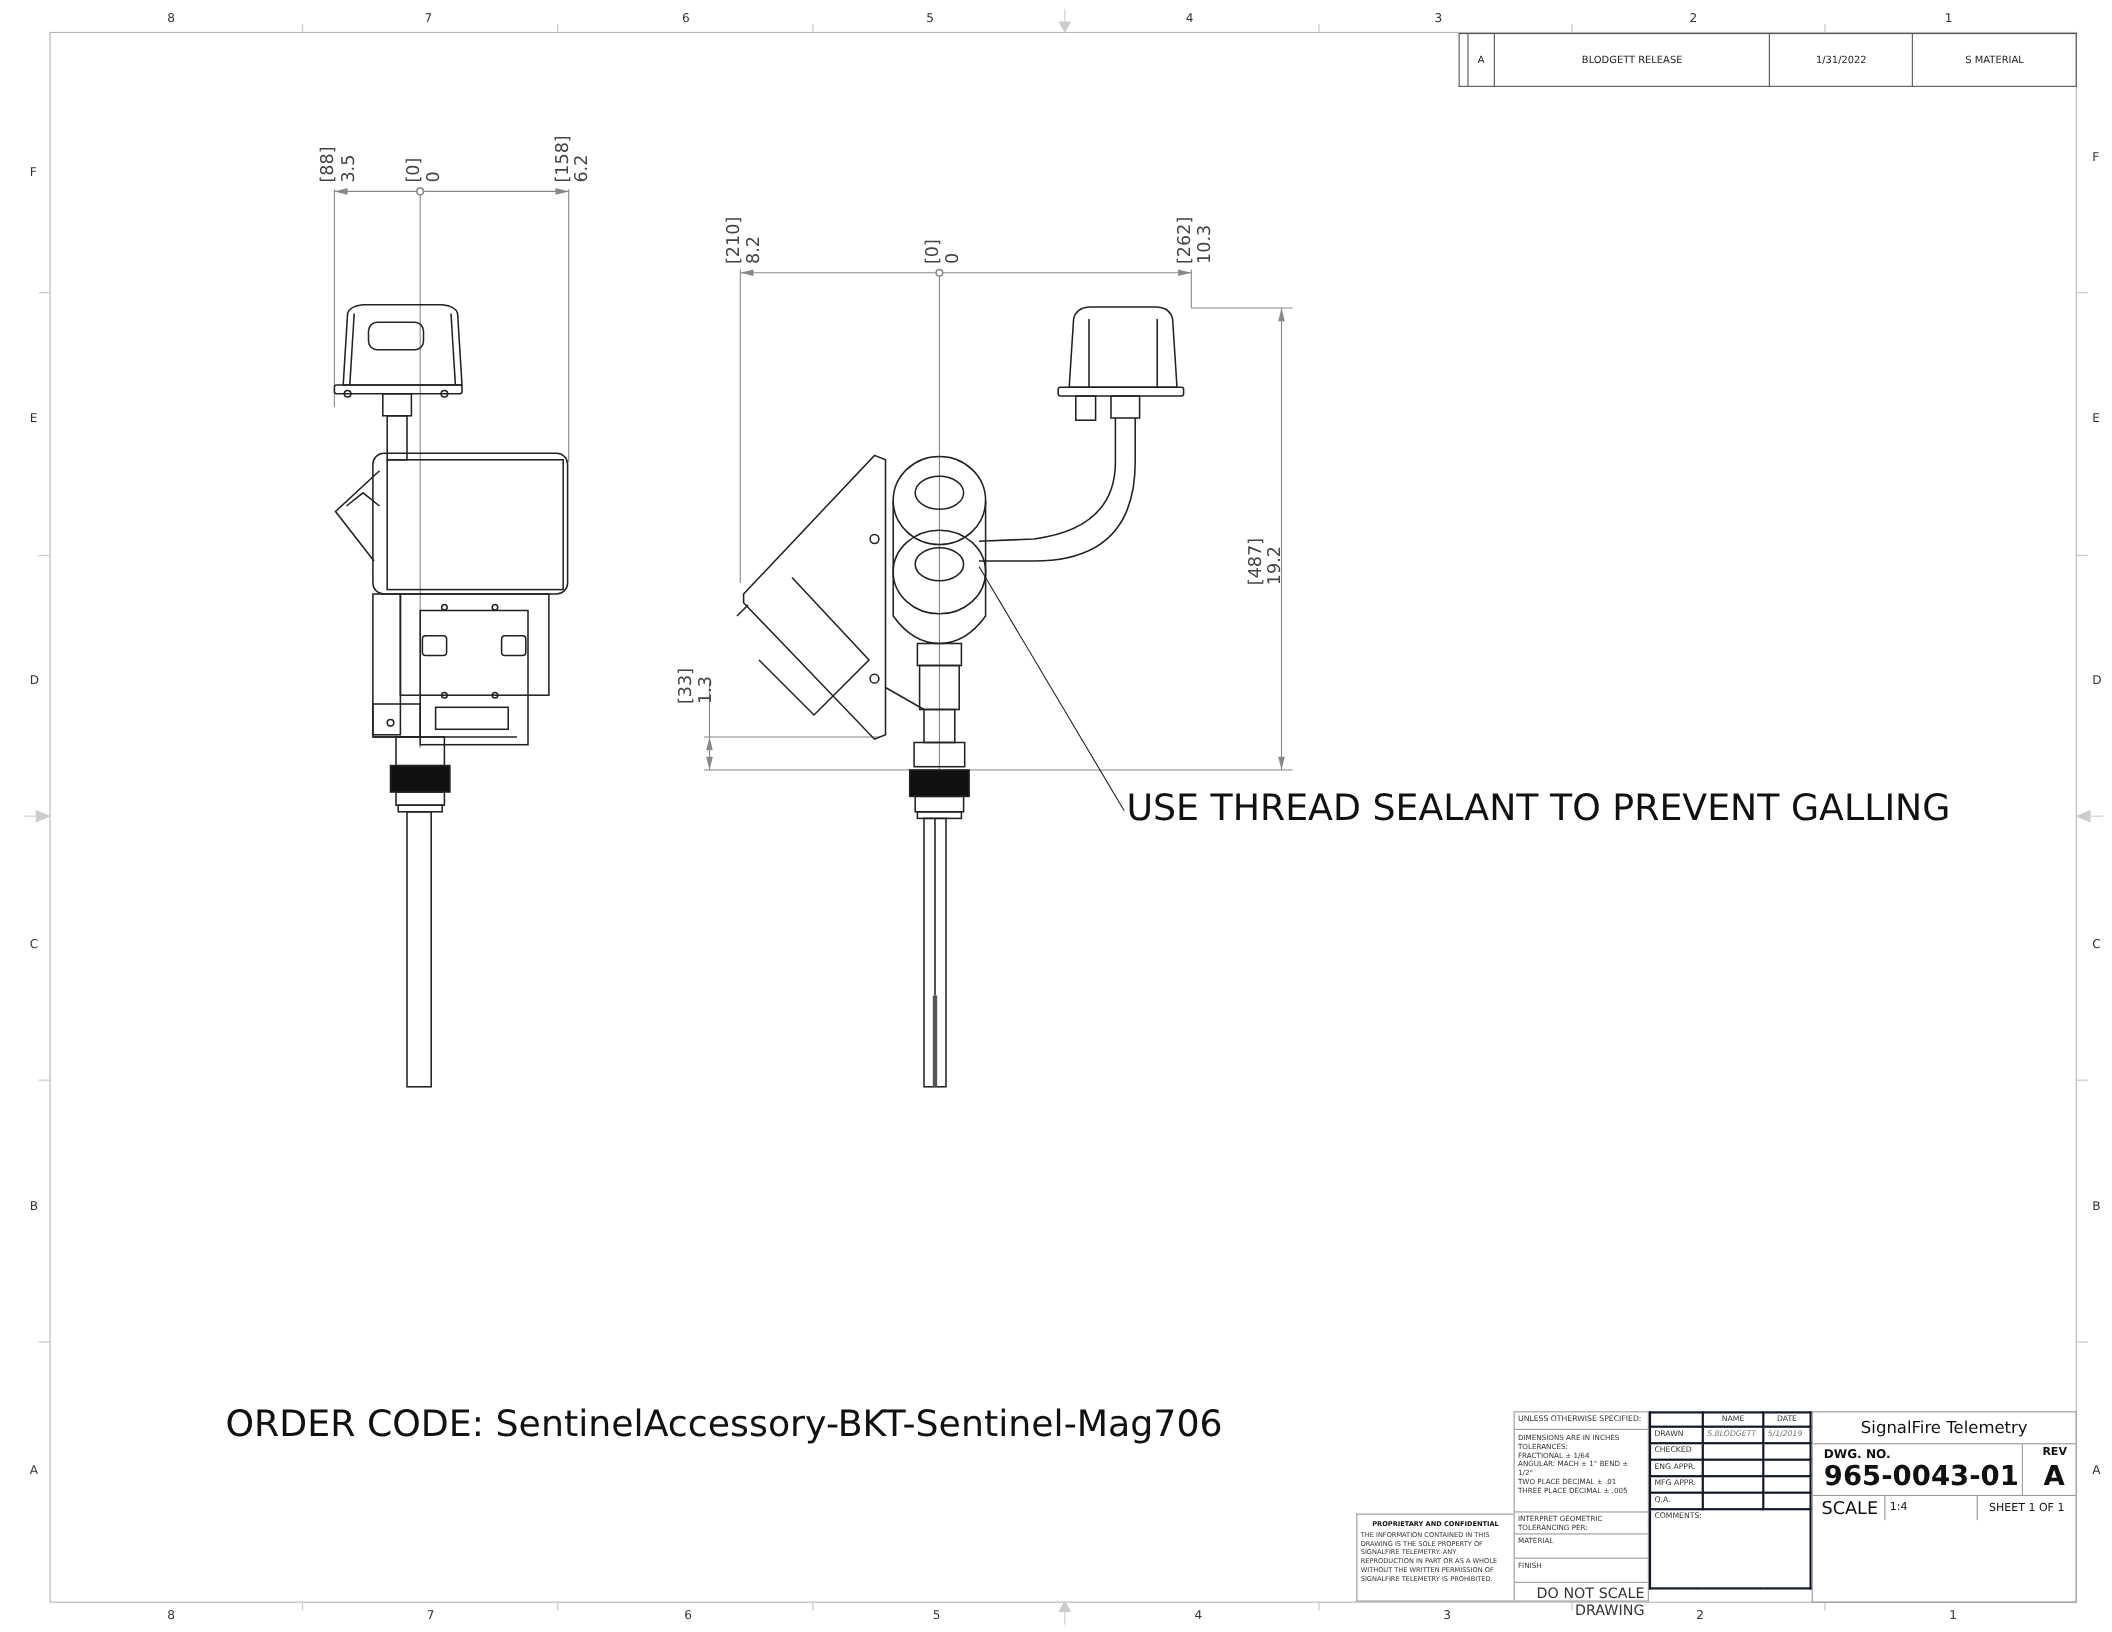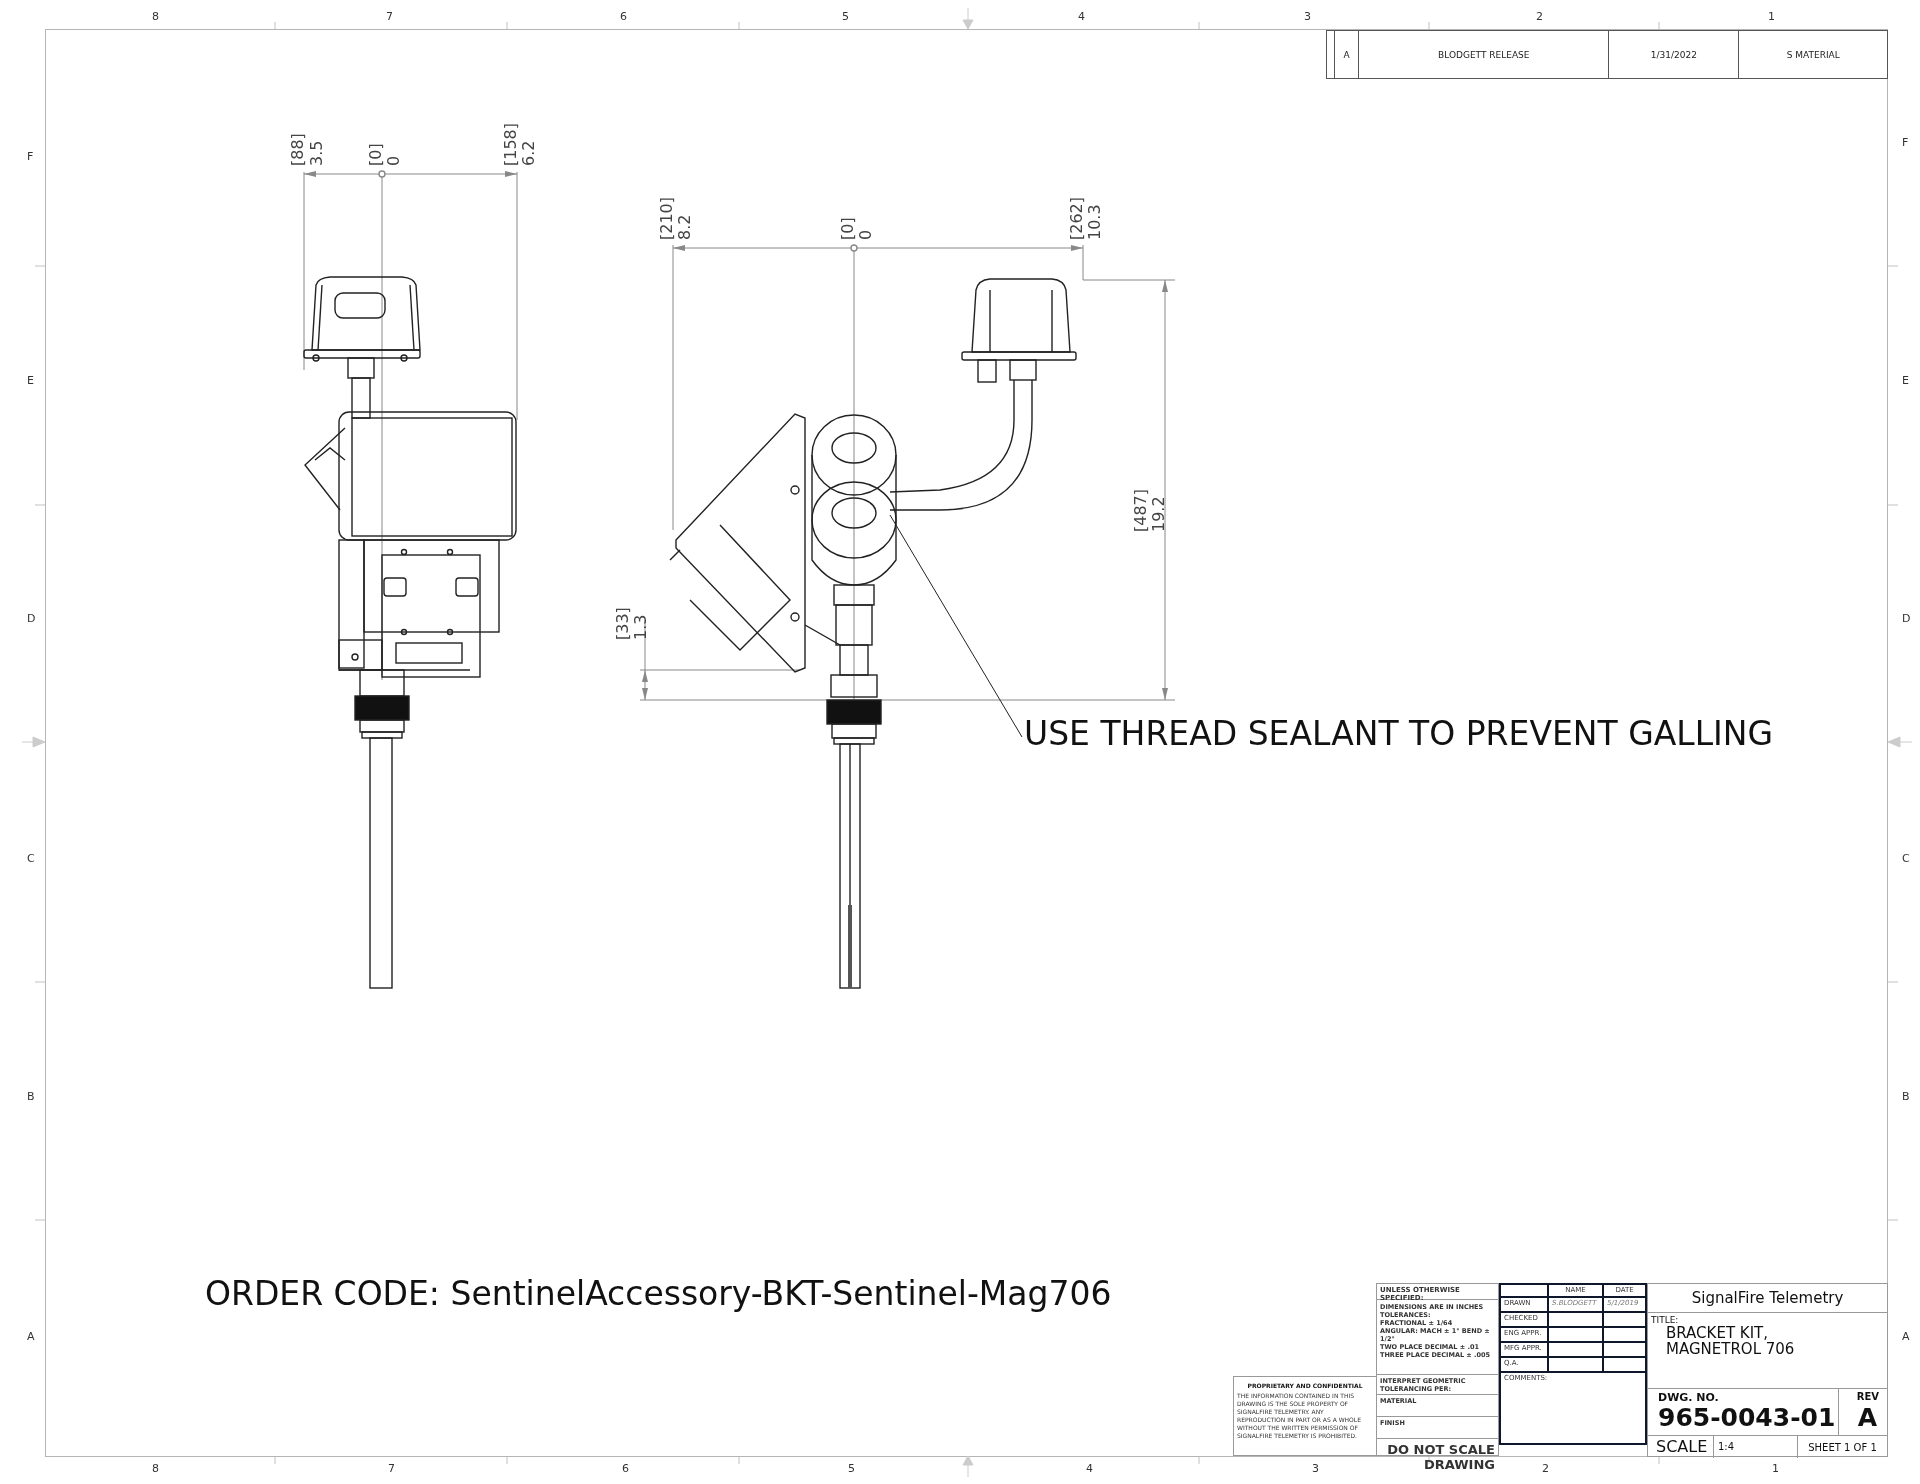--- a/index.html
+++ b/index.html
@@ -237,21 +237,21 @@
     <td>S MATERIAL</td>
   </tr>
 </tbody>
   </table>
 
 <div class="abs" style="left:1233px;top:1376px;width:143px;height:80px;border:1px solid #999;border-right:none;box-sizing:border-box;padding:3px 3px;">
   <div style="font-size:6px;font-weight:bold;text-align:center;margin:2px 0 3px;">PROPRIETARY AND CONFIDENTIAL</div>
   <div style="font-size:6px;line-height:8px;color:#333;">THE INFORMATION CONTAINED IN THIS DRAWING IS THE SOLE PROPERTY OF SIGNALFIRE TELEMETRY. ANY REPRODUCTION IN PART OR AS A WHOLE WITHOUT THE WRITTEN PERMISSION OF SIGNALFIRE TELEMETRY IS PROHIBITED.</div>
 </div>
 
-<div class="abs" style="left:1376px;top:1283px;width:123px;height:173px;border:1px solid #999;box-sizing:border-box;font-size:6.5px;color:#333;font-weight:bold;">
+<div class="abs" style="left:1376px;top:1283px;width:123px;height:173px;border:1px solid #999;box-sizing:border-box;font-size:6.5px;color:#333;">
   <div style="border-bottom:1px solid #999;padding:2px 3px;height:11px;font-size:7px;">UNLESS OTHERWISE SPECIFIED:</div>
   <div style="border-bottom:1px solid #999;padding:3px 3px;height:75px;line-height:8px;box-sizing:border-box;">
     <div>DIMENSIONS ARE IN INCHES</div>
     <div>TOLERANCES:</div>
     <div>FRACTIONAL ± 1/64</div>
     <div>ANGULAR: MACH ± 1° BEND ± 1/2°</div>
     <div>TWO PLACE DECIMAL ± .01</div>
     <div>THREE PLACE DECIMAL ± .005</div>
   </div>
   <div style="border-bottom:1px solid #999;padding:2px 3px;height:20px;box-sizing:border-box;line-height:8px;">INTERPRET GEOMETRIC TOLERANCING PER:</div>
@@ -293,27 +293,20 @@
     <td></td>
   </tr>
   <tr style="height:72px">
     <td colspan="3">COMMENTS:</td>
   </tr>
 </tbody>
   </table>
 
 <div class="abs" style="left:1647px;top:1283px;width:241px;height:174px;border:1px solid #999;box-sizing:border-box;">
   <div style="height:28px;border-bottom:1px solid #999;text-align:center;font-size:15px;line-height:28px;">SignalFire Telemetry</div>
-  <div style="height:75px;border-bottom:1px solid #999;position:relative;">
-    <div style="position:absolute;left:3px;top:2px;font-size:9px;">TITLE:</div>
-    <div style="position:absolute;left:18px;top:12px;font-size:15px;line-height:16px;">
-      <div>BRACKET KIT,</div>
-      <div>MAGNETROL 706</div>
-    </div>
-  </div>
   <div style="height:46px;border-bottom:1px solid #999;position:relative;display:flex;font-weight:bold;">
     <div style="width:190px;border-right:1px solid #999;position:relative;">
       <div style="position:absolute;left:10px;top:2px;font-size:11px;">DWG. NO.</div>
       <div style="position:absolute;left:10px;top:14px;font-size:25px;">965-0043-01</div>
     </div>
     <div style="flex:1;position:relative;">
       <div style="position:absolute;right:8px;top:2px;font-size:10px;">REV</div>
       <div style="position:absolute;right:10px;top:14px;font-size:25px;">A</div>
     </div>
   </div>

